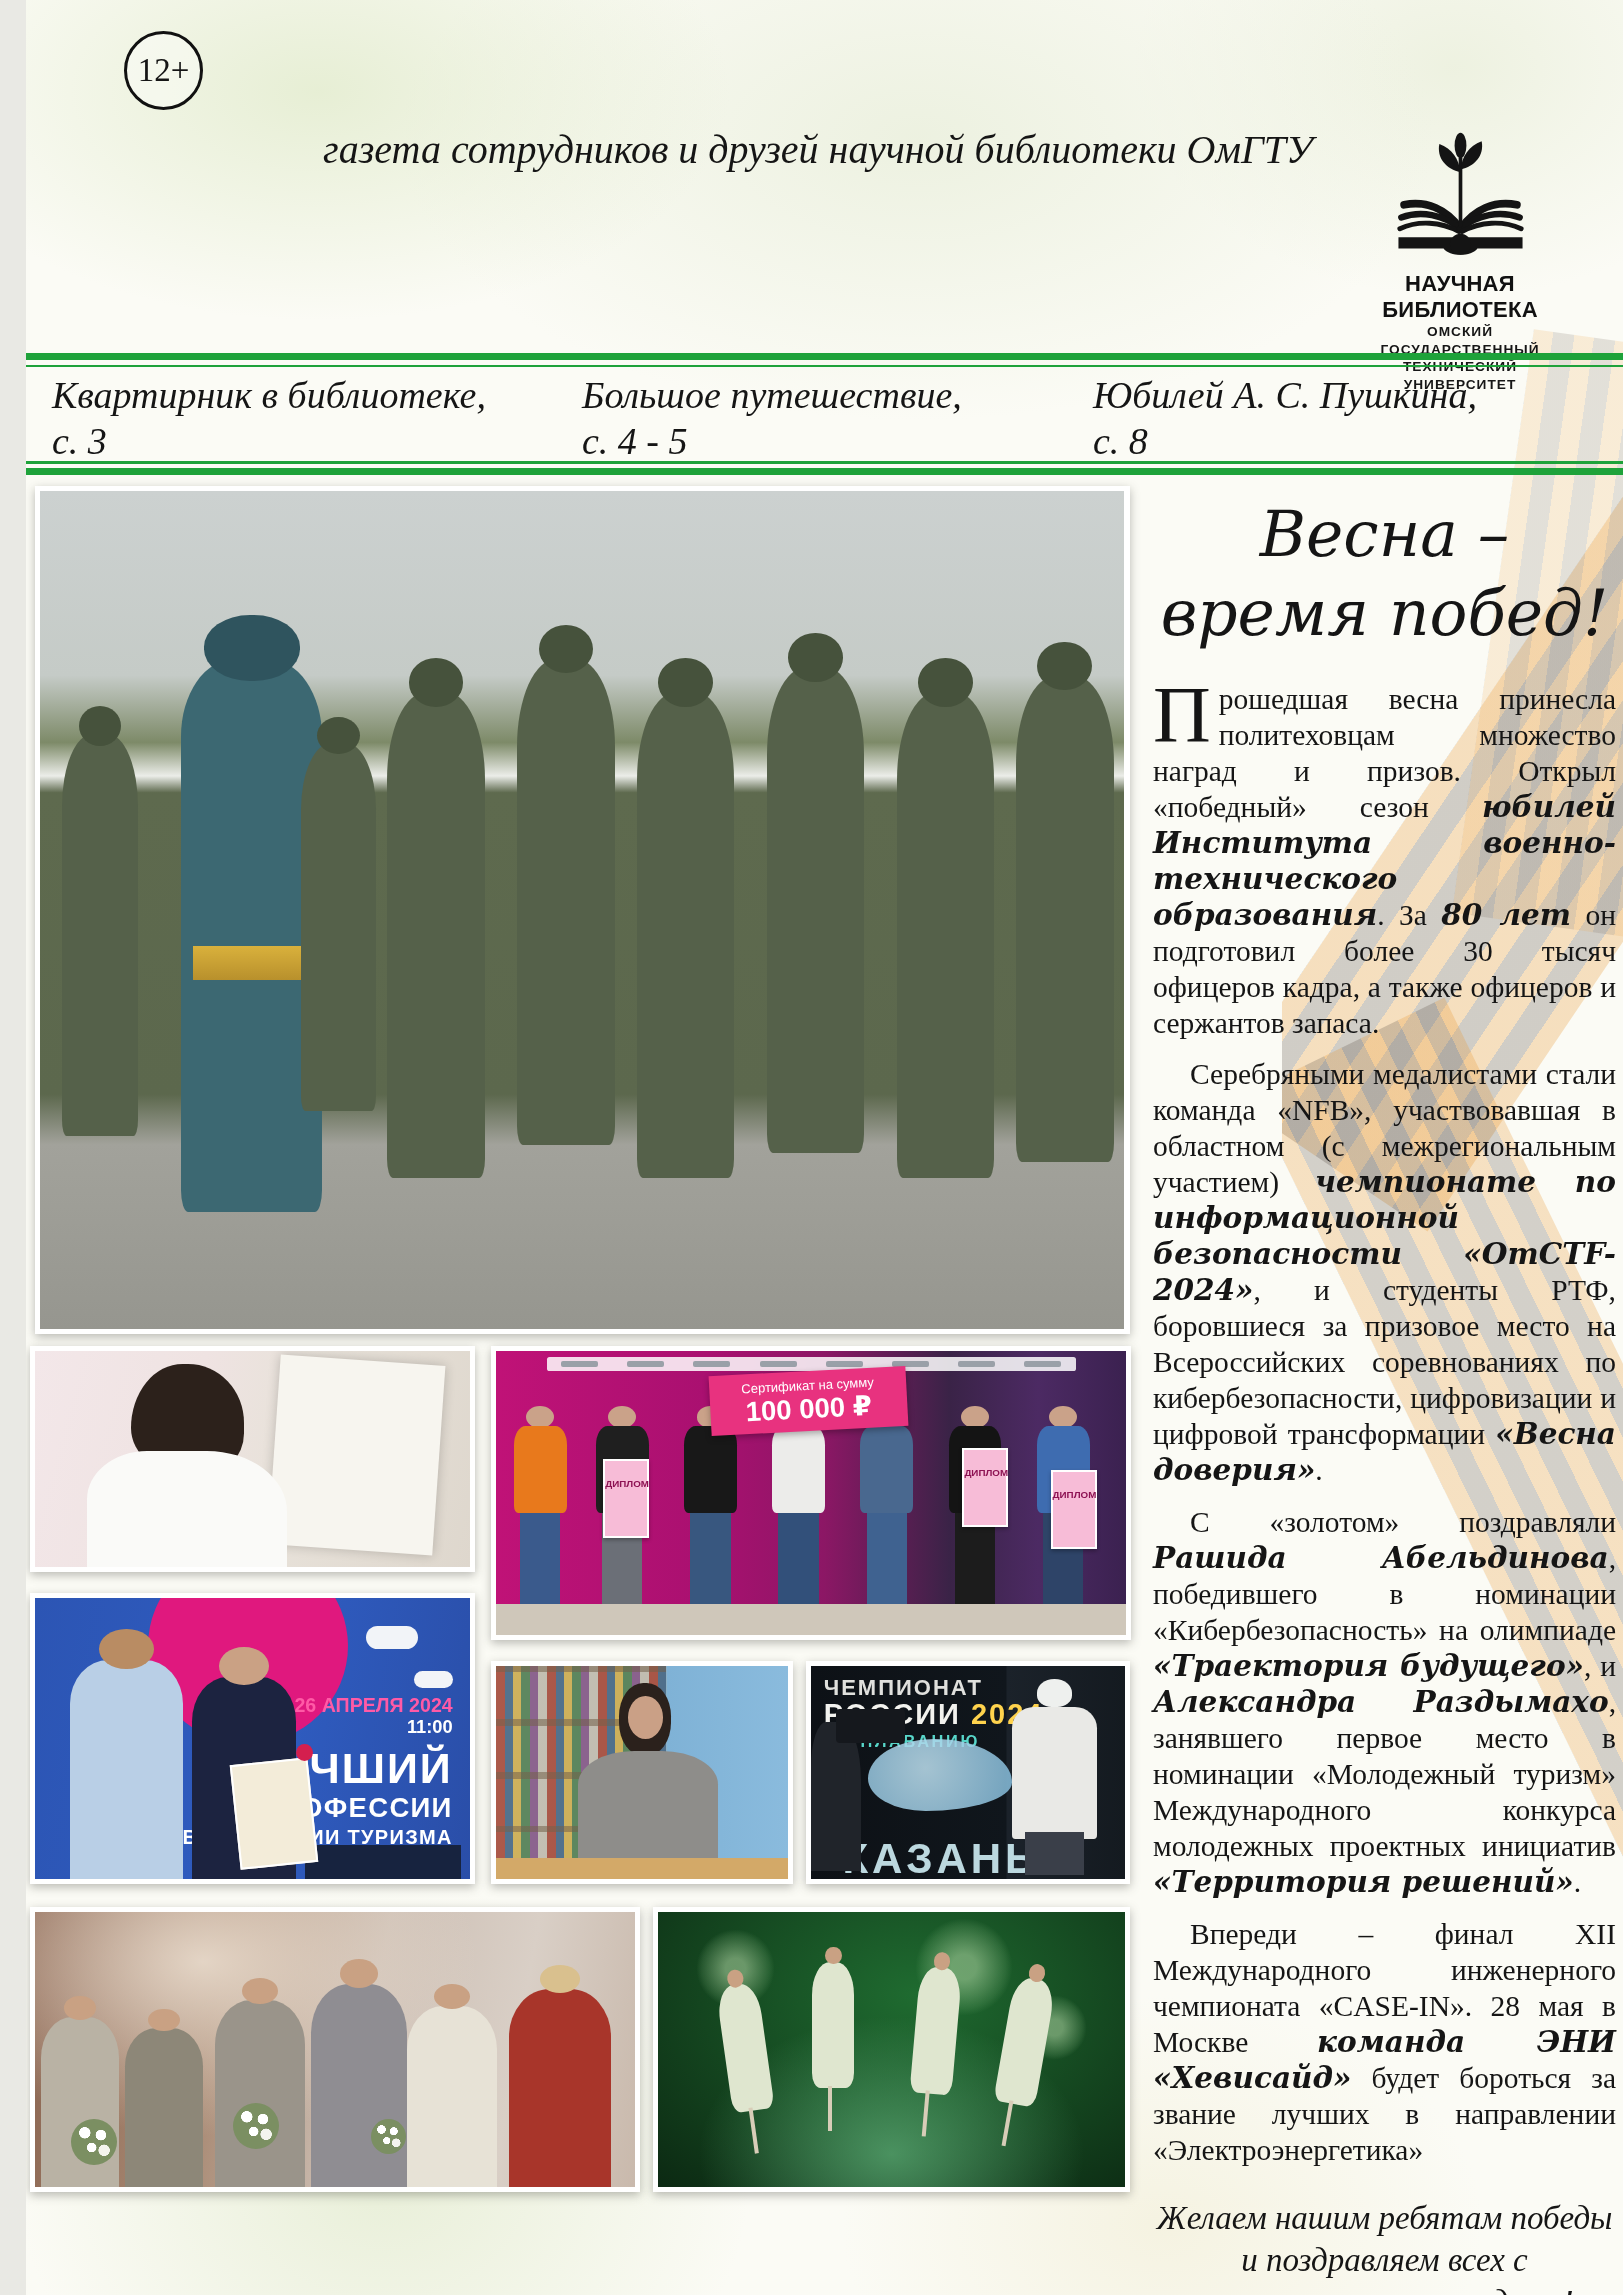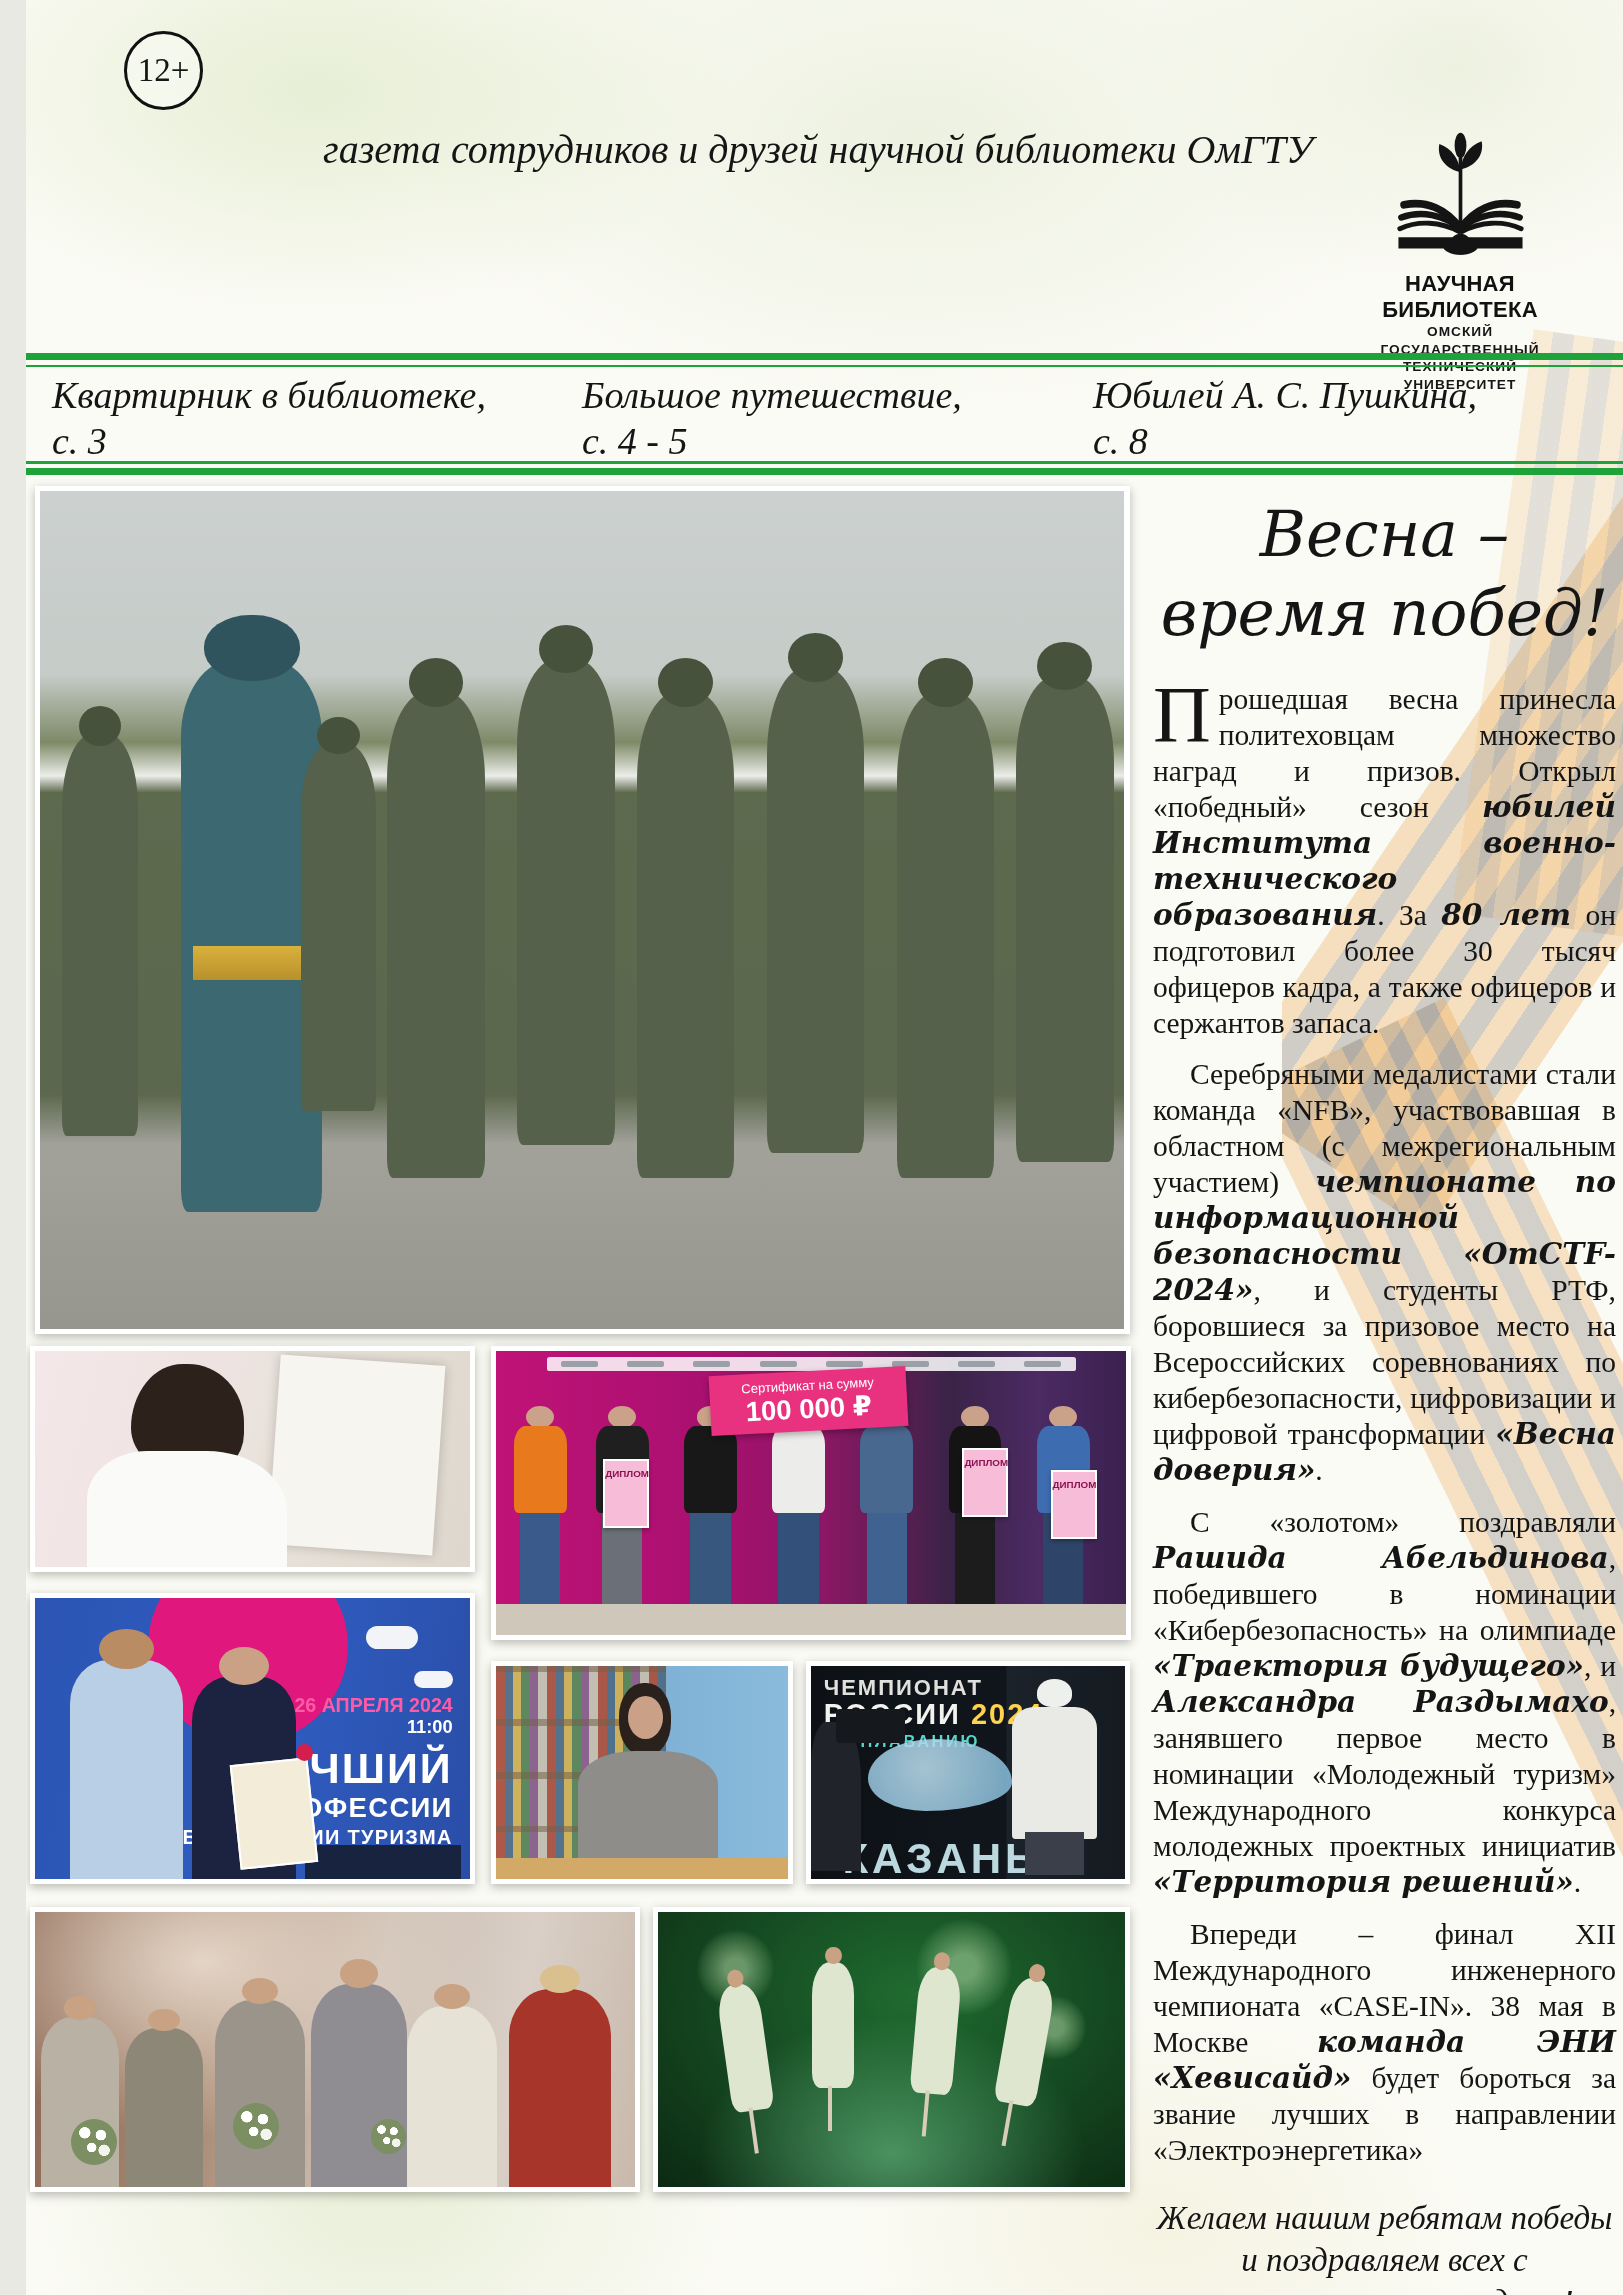--- a/index.html
+++ b/index.html
@@ -66,21 +66,21 @@
   .cert-sign{left:34%;top:7%;width:30%;padding:6.5px 3.9px;background:#e8327f;color:#fff;text-align:center;
      transform:rotate(-3deg);font-family:"Liberation Sans","DejaVu Sans",sans-serif;box-shadow:0 2.6px 6.5px rgba(0,0,0,.3);}
   .cert-sign .s1{font-size:13px;}
   .cert-sign .s2{font-size:27.5px;font-weight:bold;line-height:1.15;}
   .person{position:absolute;bottom:11%;width:10%;height:64%;}
   .person .head{position:absolute;top:-9%;left:28%;width:44%;height:12%;border-radius:50%;background:#caa289;}
   .person .torso{position:absolute;top:2%;left:8%;width:84%;height:48%;border-radius:22% 22% 8% 8%;}
   .person .legs{position:absolute;top:50%;left:18%;width:64%;height:50%;background:#35507a;}
   .diploma-card{position:absolute;width:42px;height:58px;background:#f7bcd7;border:2px solid #fff;
      font-family:"Liberation Sans","DejaVu Sans",sans-serif;font-weight:bold;font-size:9.8px;color:#8d1253;
-     text-align:center;padding-top:7px;box-shadow:0 2px 3.9px rgba(0,0,0,.3);}
+     text-align:center;padding-top:17px;box-shadow:0 2px 3.9px rgba(0,0,0,.3);}
   
   #tourism .inner{background:linear-gradient(100deg,#2c55b4 0%,#2f5cc0 55%,#2a4ea8 100%);}
   #tourism .pink-circle{left:26%;top:-18%;width:46%;height:70%;border-radius:50%;background:#e0187e;}
   #tourism .cloud{background:#f2f4f8;border-radius:26px;}
   #tourism .screen-leg{left:62%;bottom:0;width:36%;height:12%;background:#17233f;}
   .tour-woman1{left:8%;top:22%;width:26%;height:78%;border-radius:34% 34% 0 0/20% 20% 0 0;background:#b9cfe6;}
   .tour-woman1:before{content:"";position:absolute;top:-14%;left:26%;width:48%;height:18%;border-radius:50%;background:#b98c63;}
   .tour-woman2{left:36%;top:28%;width:24%;height:72%;border-radius:34% 34% 0 0/22% 22% 0 0;background:#1c2340;}
   .tour-woman2:before{content:"";position:absolute;top:-15%;left:26%;width:48%;height:19%;border-radius:50%;background:#caa184;}
   .tour-cert{left:46%;top:58%;width:17%;height:36%;background:#f3ecd9;border:2px solid #fff;transform:rotate(-6deg);}
@@ -365,18 +365,18 @@
       <div class="dancer" style="left:55%;top:20%;transform:rotate(5deg);"></div>
       <div class="dancer" style="left:74%;top:24%;transform:rotate(10deg);"></div>
     </div>
   </div>
 
   <div id="article" class="abs">
     <h1><span>Весна –</span><br><span>время побед!</span></h1>
     <p><span class="dropcap">П</span><span><span>рошедшая весна принесла политеховцам множество наград и призов. Открыл «победный» сезон </span><span class="bseg">юбилей Института военно-технического образования</span><span>. За </span><span class="bseg">80 лет</span><span> он подготовил более 30 тысяч офицеров кадра, а также офицеров и сержантов запаса.</span></span></p>
     <p class="indent"><span><span>Серебряными медалистами стали команда «NFB», участвовавшая в областном (с межрегиональным участием) </span><span class="bseg">чемпионате по информационной безопасности «OmCTF-2024»</span><span>, и студенты РТФ, боровшиеся за призовое место на Всероссийских соревнованиях по кибербезопасности, цифровизации и цифровой трансформации </span><span class="bseg">«Весна доверия»</span><span>.</span></span></p>
     <p class="indent"><span><span>С «золотом» поздравляли </span><span class="bseg">Рашида Абельдинова</span><span>, победившего в номинации «Кибербезопасность» на олимпиаде </span><span class="bseg">«Траектория будущего»</span><span>, и </span><span class="bseg">Александра Раздымахо</span><span>, занявшего первое место в номинации «Молодежный туризм» Международного конкурса молодежных проектных инициатив </span><span class="bseg">«Территория решений»</span><span>.</span></span></p>
-    <p class="indent"><span><span>Впереди – финал XII Международного инженерного чемпионата «CASE-IN». 38 мая в Москве </span><span class="bseg">команда ЭНИ «Хевисайд»</span><span> будет бороться за звание лучших в направлении «Электроэнергетика»</span></span></p>
+    <p class="indent"><span><span>Впереди – финал XII Международного инженерного чемпионата «CASE-IN». 28 мая в Москве </span><span class="bseg">команда ЭНИ «Хевисайд»</span><span> будет бороться за звание лучших в направлении «Электроэнергетика»</span></span></p>
     <div id="closing">Желаем нашим ребятам победы и поздравляем всех с заслуженными наградами!</div>
   </div>
 
 </div>
 
 
 </body></html>

